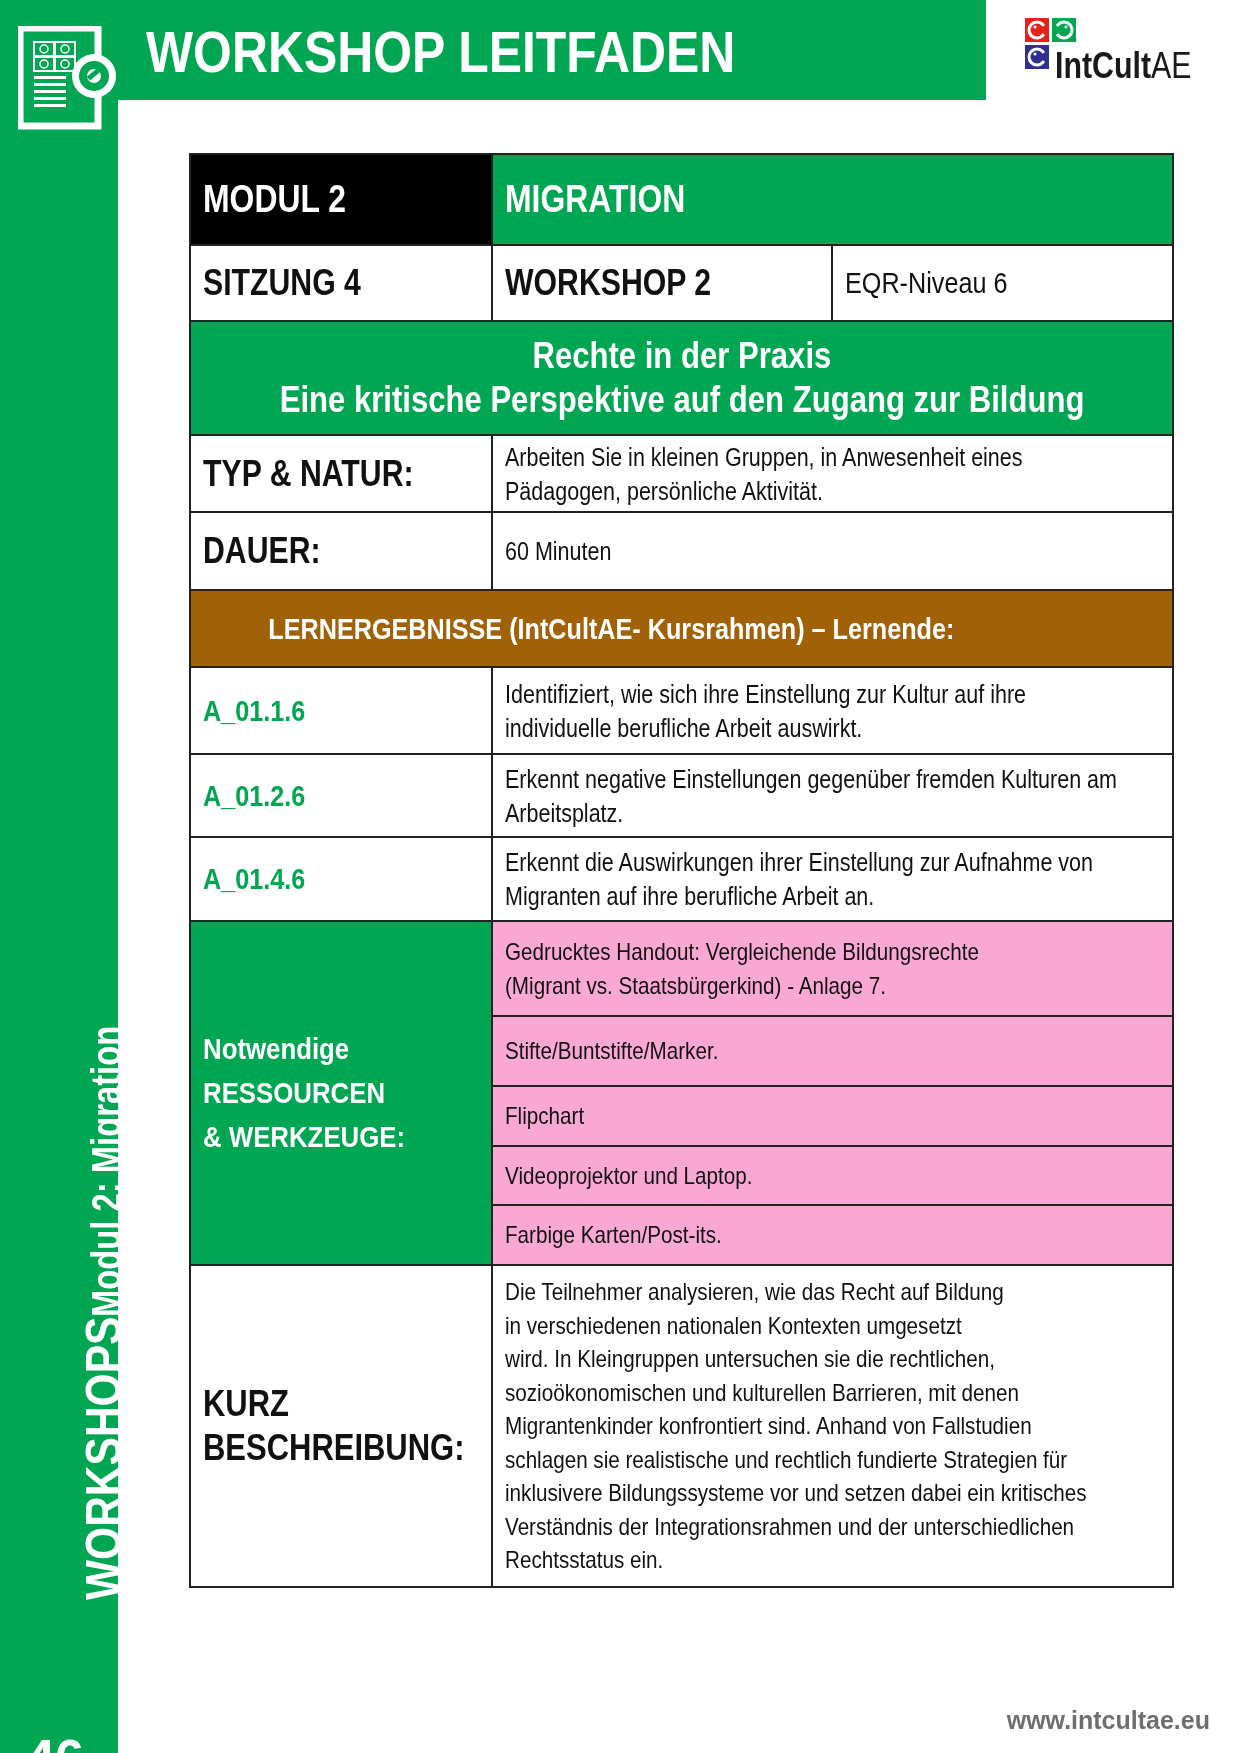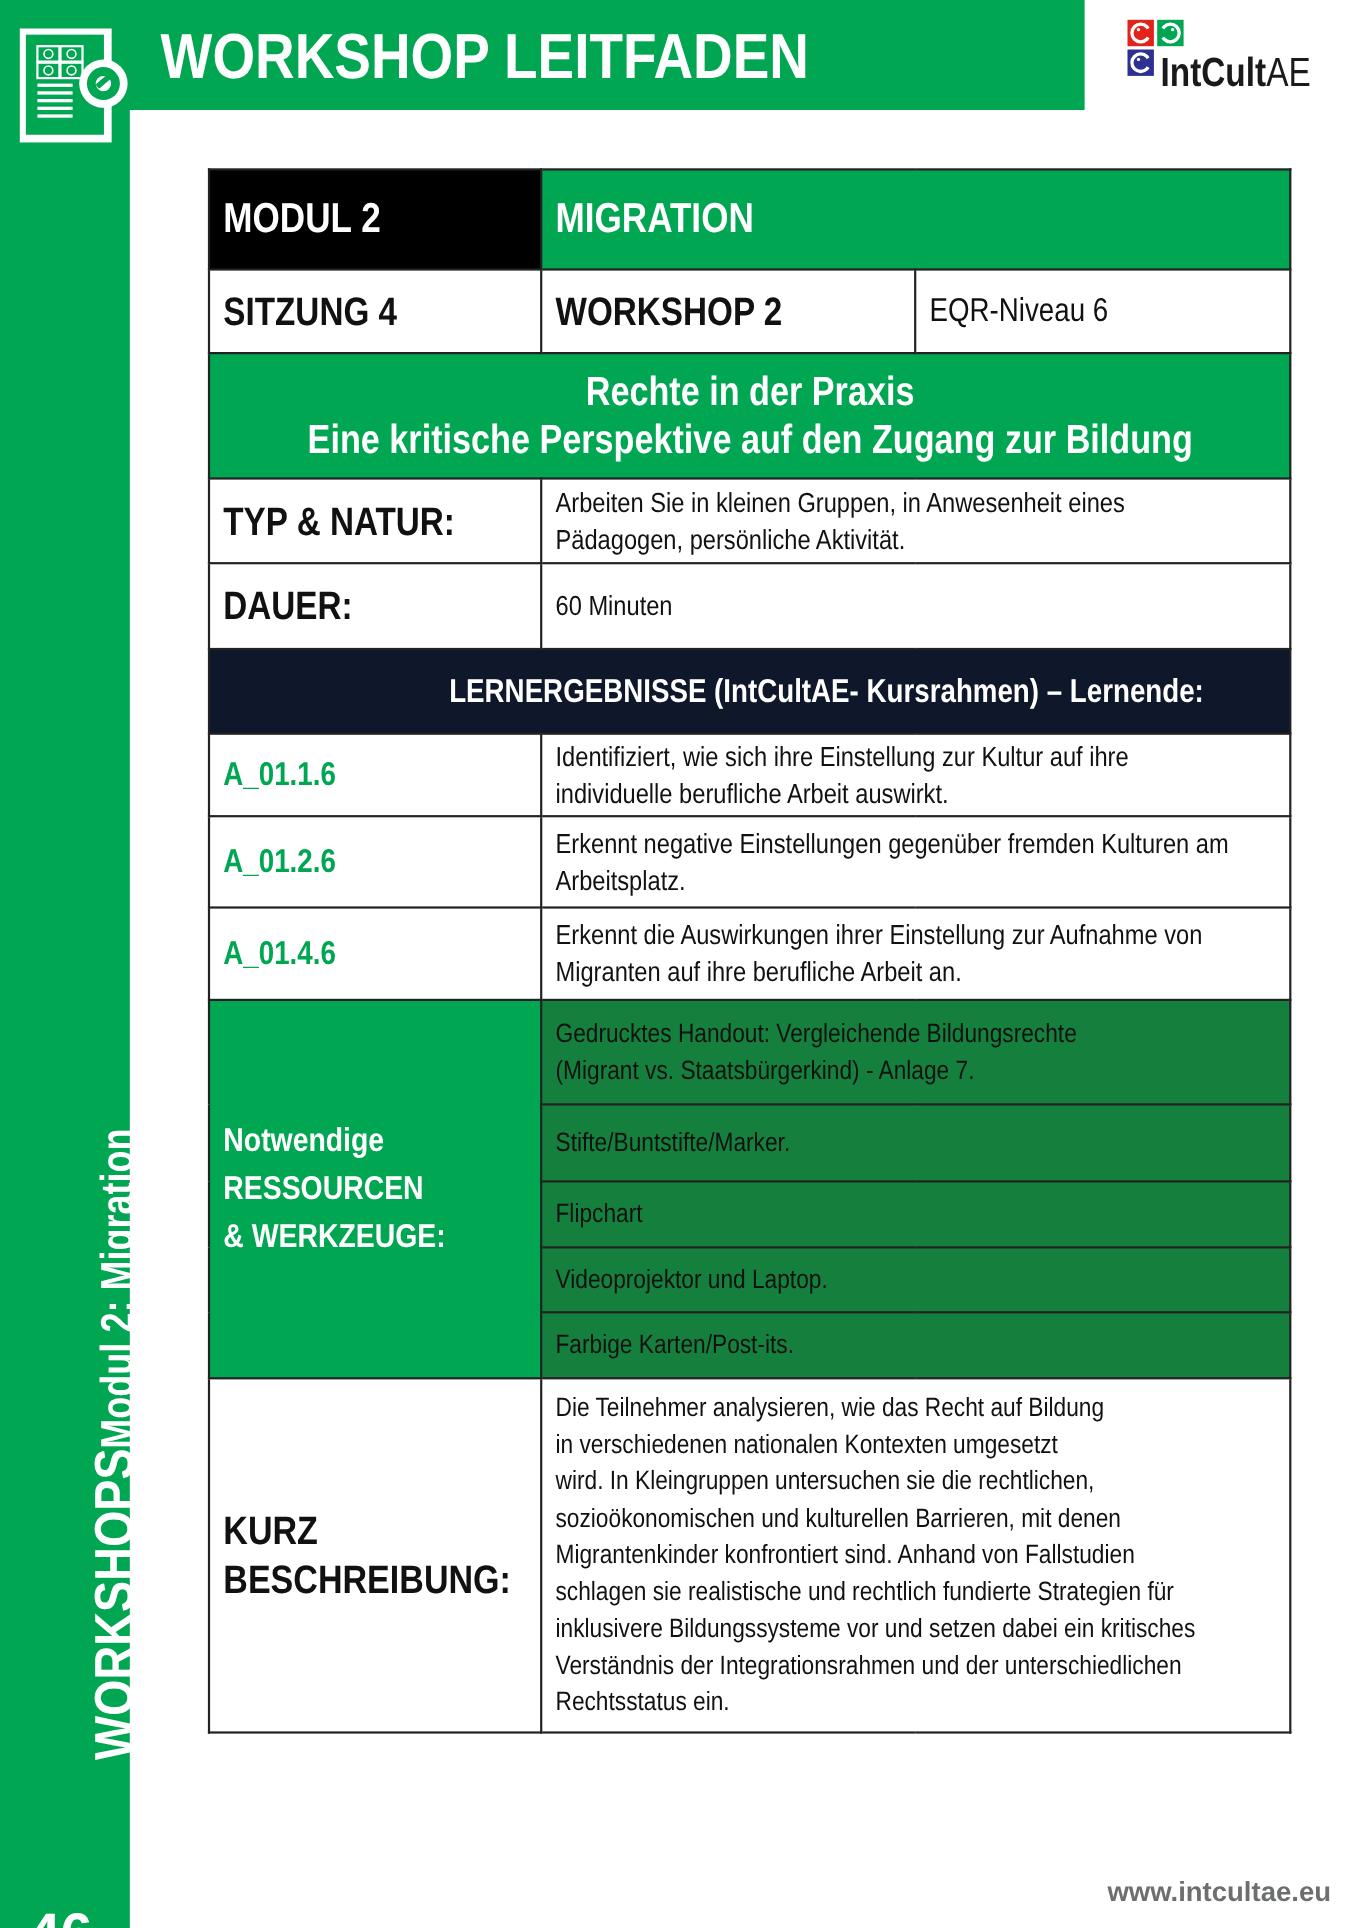--- a/index.html
+++ b/index.html
@@ -25,24 +25,24 @@
 
   table#main { position:absolute; left:189px; top:153px; width:983px; border-collapse:collapse; table-layout:fixed; }
   #main td { border:2px solid #222; padding:0 12px; vertical-align:middle; color:#111; }
   .condensed { display:inline-block; transform:scaleX(0.84); transform-origin:left center; white-space:nowrap; }
   .condensed-c { display:inline-block; transform:scaleX(0.84); transform-origin:center center; white-space:nowrap; }
   .hdr-black { background:#000; color:#fff !important; font-size:38px; font-weight:bold; }
   .hdr-green { background:#00a651; color:#fff !important; font-size:38px; font-weight:bold; }
   .lbl { font-size:36px; font-weight:bold; }
   .val { font-size:25px; }
   .title-cell { background:#00a651; color:#fff !important; text-align:center; font-size:37px; font-weight:bold; line-height:44px; }
-  .lern-cell { background:#0f172a; color:#fff !important; text-align:right; font-size:30px; font-weight:bold; }
+  .lern-cell { background:#a16207; color:#fff !important; text-align:left; font-size:30px; font-weight:bold; }
   .code { color:#00a651 !important; font-size:30px; font-weight:bold; }
   .res-lbl { background:#00a651; color:#fff !important; font-size:30px; font-weight:bold; line-height:44px; }
-  .res-val { background:#15803d; font-size:24px; line-height:34px; }
+  .res-val { background:#f9a8d4; font-size:24px; line-height:34px; }
   .txt-block { display:block; transform:scaleX(0.86); transform-origin:left center; width:116%; line-height:34px; }
   .desc { font-size:24px; }
   .desc .txt-block { line-height:33.5px; }
 </style>
 </head>
 <body>
 
 <div id="sidebar"></div>
 <div id="topbar"></div>
 
@@ -132,21 +132,21 @@
   </tr>
   <tr style="height:78px">
     <td class="lbl"><span class="condensed">DAUER:</span></td>
     <td class="val" colspan="2">
           <span class="txt-block">60 Minuten</span>
         </td>
   </tr>
   <tr style="height:77px">
     <td class="lern-cell" colspan="3"><span class="condensed-c">LERNERGEBNISSE (IntCultAE- Kursrahmen) – Lernende:</span></td>
   </tr>
-  <tr style="height:75px">
+  <tr style="height:87px">
     <td class="code"><span class="condensed">A_01.1.6</span></td>
     <td class="val" colspan="2">
       <span class="txt-block">Identifiziert, wie sich ihre Einstellung zur Kultur auf ihre</span>
       <span class="txt-block">individuelle berufliche Arbeit auswirkt.</span>
     </td>
   </tr>
   <tr style="height:83px">
     <td class="code"><span class="condensed">A_01.2.6</span></td>
     <td class="val" colspan="2">
       <span class="txt-block">Erkennt negative Einstellungen gegenüber fremden Kulturen am</span>

